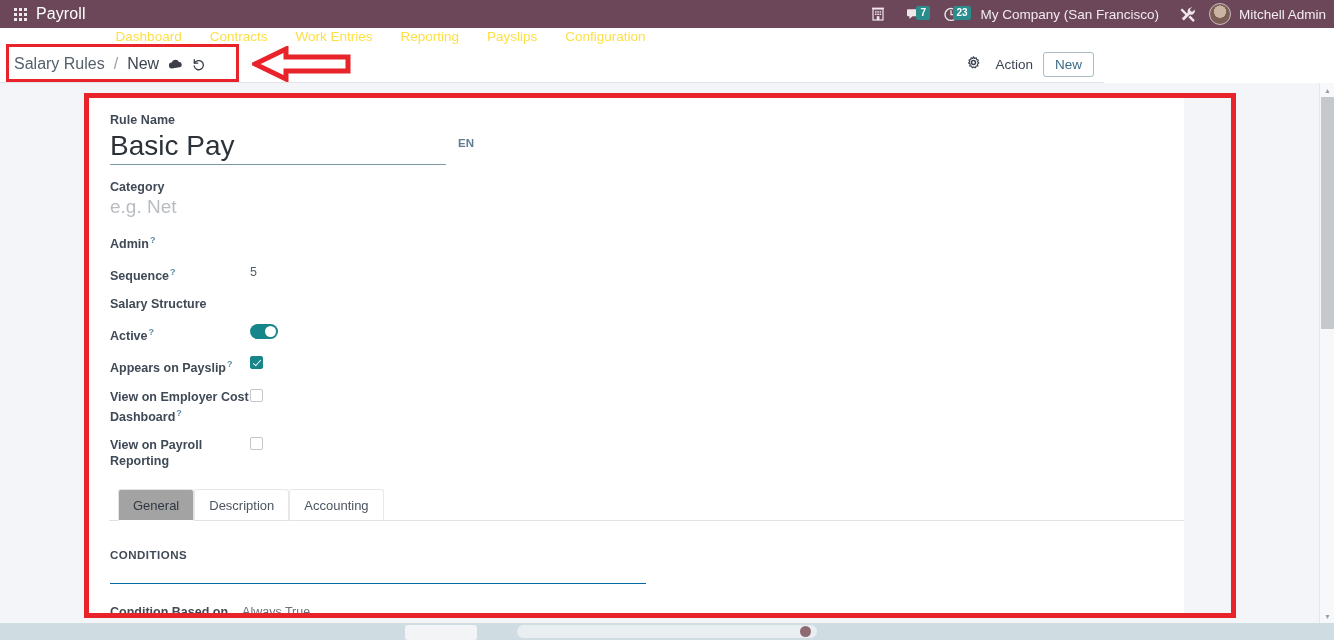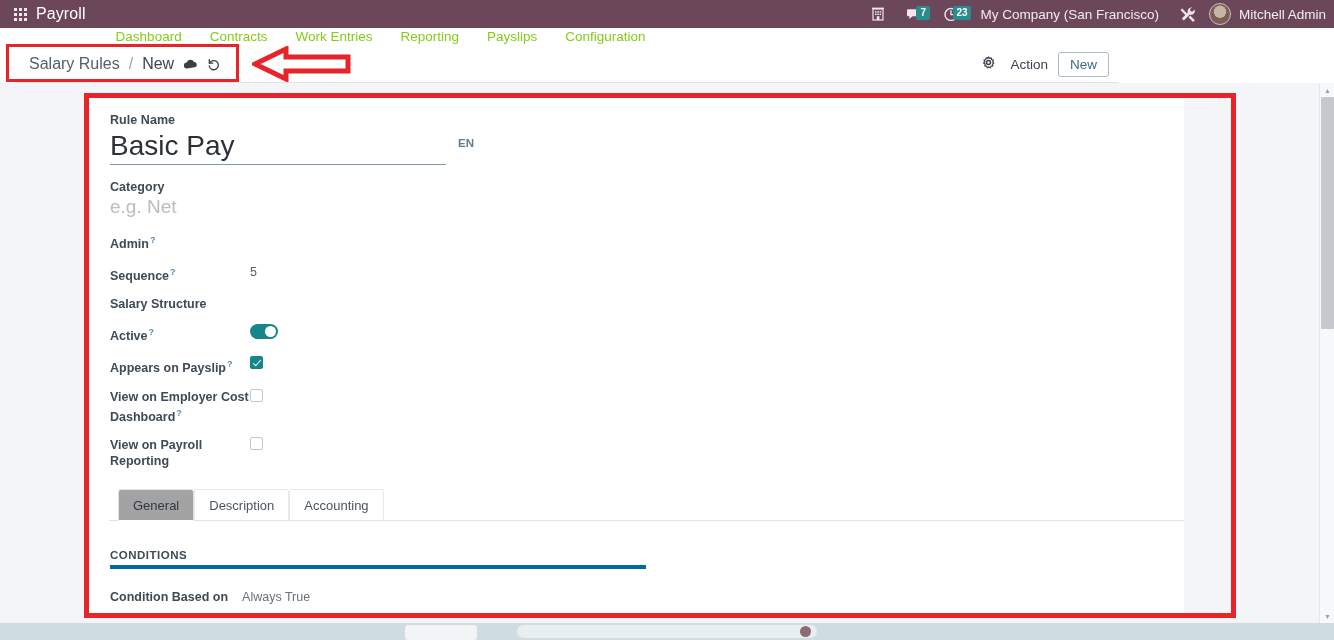--- a/index.html
+++ b/index.html
@@ -25,21 +25,21 @@
     padding-left: 6px;
   }
   .grid-dots { display: grid; grid-template-columns: repeat(3, 3px); grid-gap: 2px; }
   .grid-dots i { width: 3px; height: 3px; background: #efe9ec; display: block; }
   .brand {
     font-size: 16px; color: #ffffff; padding: 0 16px 0 2px;
     letter-spacing: .1px;
   }
   .nav-links { display: flex; align-items: center; height: 100%; }
   .nav-links a {
-    color: #84cc16; text-decoration: none; padding: 0 14px;
+    color: #fde047; text-decoration: none; padding: 0 14px;
     height: 100%; display: flex; align-items: center; font-size: 13.5px; margin-top: 44px;
   }
   .nav-right {
     margin-left: auto; display: flex; align-items: center;
     height: 100%; padding-right: 4px; gap: 2px;
   }
   .nav-ico {
     position: relative; display: flex; align-items: center; justify-content: center;
     padding: 0 9px; height: 100%; color: #efe7eb;
   }
@@ -56,21 +56,21 @@
     border: 1px solid #c9bcc4; margin-right: 6px;
   }
   .user-name { font-size: 13.5px; color: #f3edf0; padding-right: 4px; white-space: nowrap; }
 
   
   .cp {
     position: absolute; top: 46px; left: 0;
     width: 1104px; height: 37px;
     background: #ffffff;
     border-bottom: 1px solid #e2e3e8;
-    display: flex; align-items: center; margin-left: 15px;
+    display: flex; align-items: center;
   }
   .breadcrumb {
     display: flex; align-items: center; gap: 9px;
     padding-left: 14px; font-size: 16px; color: #4b5563;
   }
   .bc-parent { color: #55606b; }
   .bc-sep { color: #9aa2ab; }
   .bc-current { color: #3d4650; }
   .bc-ico { color: #3a3f45; font-size: 14px; display: inline-flex; align-items: center; }
   .cp-right { margin-left: auto; display: flex; align-items: center; gap: 10px; padding-right: 10px; }
@@ -160,22 +160,22 @@
   }
   .tab.active {
     background: #a3a3a3; border: 1px solid #e0e2e6; border-bottom-color: #fff;
     margin-bottom: -1px; border-radius: 3px 3px 0 0; color: #2f3740; margin-left: 9px;
   }
   .tab.idle { border-color: #e6e8eb; border-bottom-color: #e0e2e6; background: #fff; margin-bottom: -1px; border-radius: 3px 3px 0 0; }
 
   .tabpane { padding-top: 28px; }
   .sec-title {
     font-size: 11.5px; font-weight: 700; color: #3f4a56;
-    letter-spacing: .5px; padding-bottom: 4px;
-    border-bottom: 4px solid #0369a1; width: 536px;
+    letter-spacing: .5px; padding-bottom: 22px;
+    border-bottom: 1px solid #0369a1; width: 536px;
   }
   .sec-row { display: flex; align-items: baseline; margin-top: 21px; }
   .sec-row .lbl { font-size: 12.5px; color: #3f4a56; font-weight: 600; }
   .sec-row .val { font-size: 12.5px; color: #66717c; margin-left: 14px; }
   .sec-gap { height: 26px; }
 
   
   .anno-box-bc {
     position: absolute; left: 6px; top: 44px;
     width: 233px; height: 38px;

